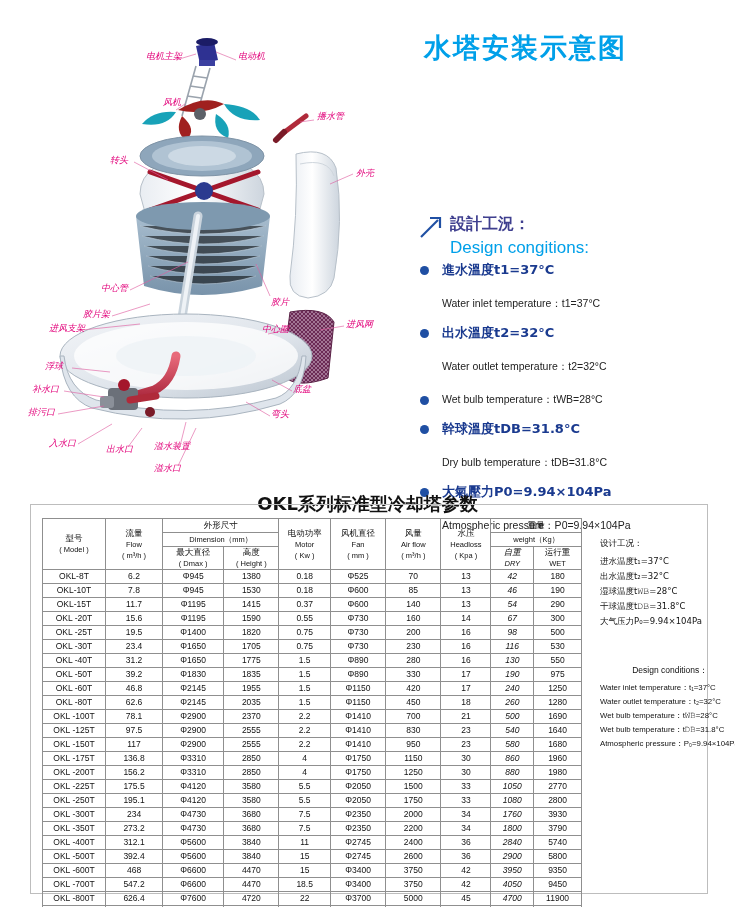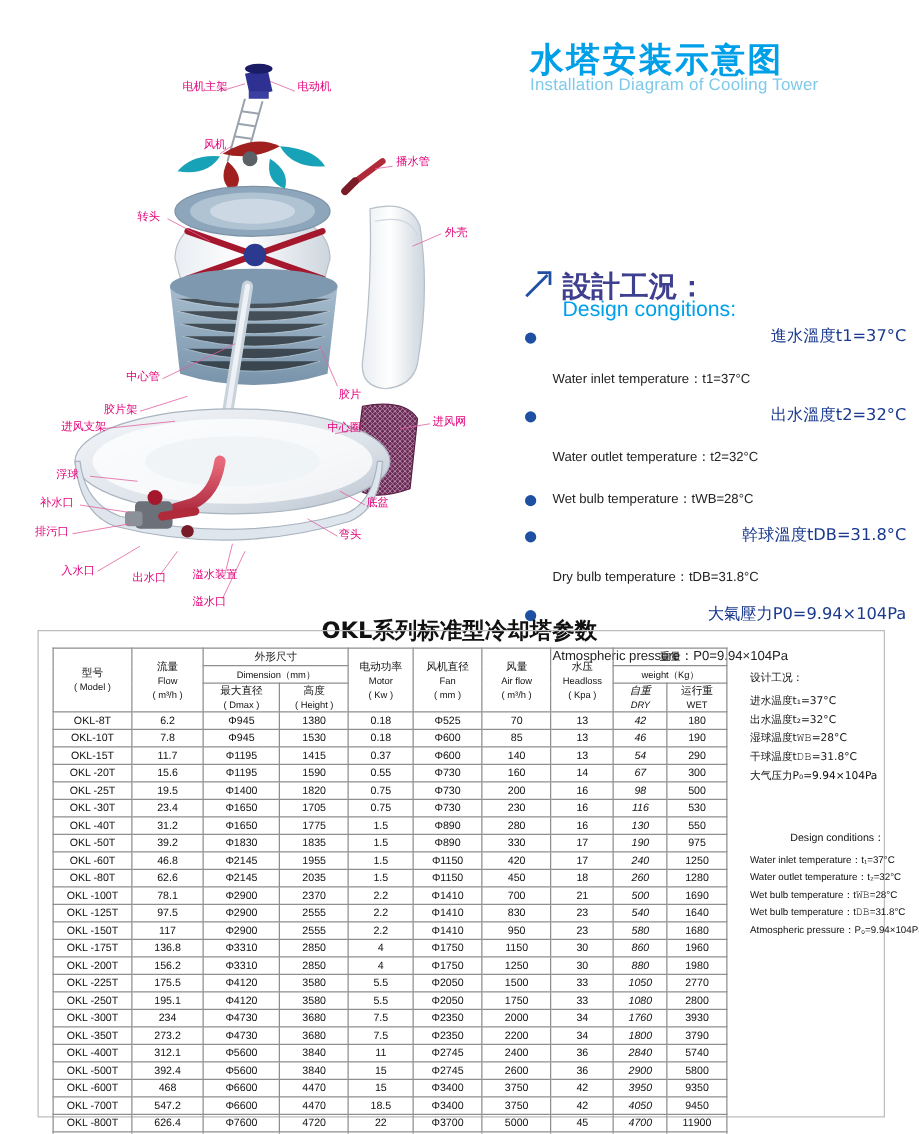--- a/index.html
+++ b/index.html
@@ -21,38 +21,38 @@
   }
   .title-en{
     position:absolute;left:424px;top:60px;
     font-size:13.5px;color:#7fc9ea;letter-spacing:.2px;
   }
 
   
   .dc-arrow{position:absolute;left:418px;top:214px;width:26px;height:26px;}
   .dc-head-zh{
     position:absolute;left:450px;top:214px;
-    font-size:23px;font-weight:bold;color:#3f3f8f;
+    font-size:16px;font-weight:bold;color:#3f3f8f;
     font-family:"DejaVu Sans", sans-serif;
   }
   .dc-head-en{
     position:absolute;left:450px;top:238px;
     font-size:17px;color:#00a0e9;
   }
   .dc-list{position:absolute;left:420px;top:262px;width:305px;}
   .dc-item{position:relative;margin-bottom:14px;padding-left:22px;}
   .dc-item .bullet{
     position:absolute;left:0;top:4px;width:9px;height:9px;border-radius:50%;
     background:#1f4fa3;
   }
-  .dc-zh{font-size:13px;font-weight:normal;color:#1a3a8f;font-family:"DejaVu Sans", sans-serif;line-height:16px;text-align:right;}
+  .dc-zh{font-size:13px;font-weight:bold;color:#1a3a8f;font-family:"DejaVu Sans", sans-serif;line-height:16px;}
   .dc-en{font-size:10.5px;color:#222;line-height:15px;margin-top:18px;}
 
   
-  .diagram{position:absolute;left:0;top:17px;width:420px;height:480px;}
+  .diagram{position:absolute;left:0;top:4px;width:420px;height:480px;font-style:italic;}
   .lbl{
     position:absolute;font-size:9px;color:#e2007a;
     font-family:"DejaVu Sans", sans-serif;white-space:nowrap;
   }
 
   
   .tbl-title{
     position:absolute;left:0;right:0;top:492px;text-align:center;
     font-size:18px;font-weight:bold;color:#111;
     font-family:"DejaVu Sans", sans-serif;
@@ -91,21 +91,20 @@
     position:absolute;left:30px;top:504px;width:676px;height:388px;
     border:1px solid #bdbdbd;
   }
 </style>
 </head>
 <body>
 
 <div class="page">
 
   <div class="title-zh">水塔安装示意图</div>
-  <div class="title-en">Installation Diagram of Cooling Tower</div>
 
   <div class="diagram">
     <svg width="420" height="480" viewBox="0 0 420 480">
       <defs>
         <linearGradient id="gbody" x1="0" y1="0" x2="1" y2="0">
           <stop offset="0%" stop-color="#e9edf2"></stop>
           <stop offset="45%" stop-color="#ffffff"></stop>
           <stop offset="100%" stop-color="#cdd5de"></stop>
         </linearGradient>
         <linearGradient id="gfill" x1="0" y1="0" x2="0" y2="1">

